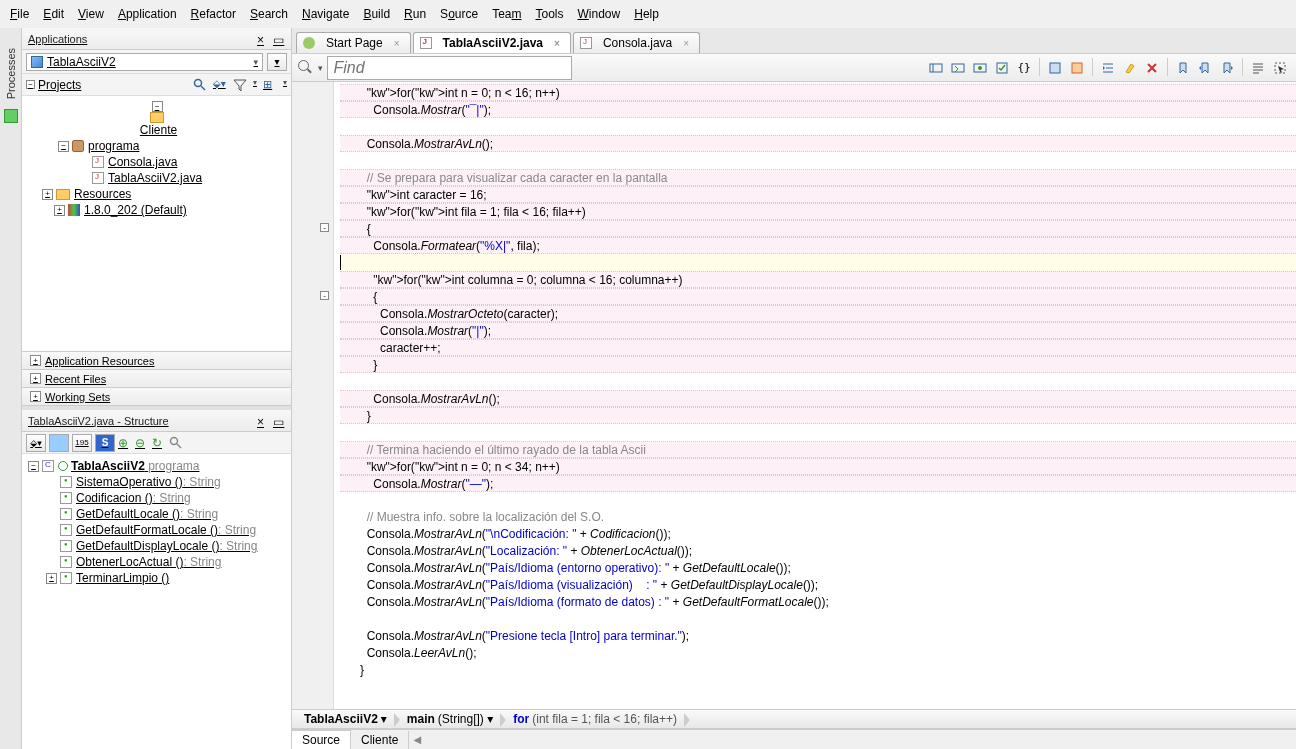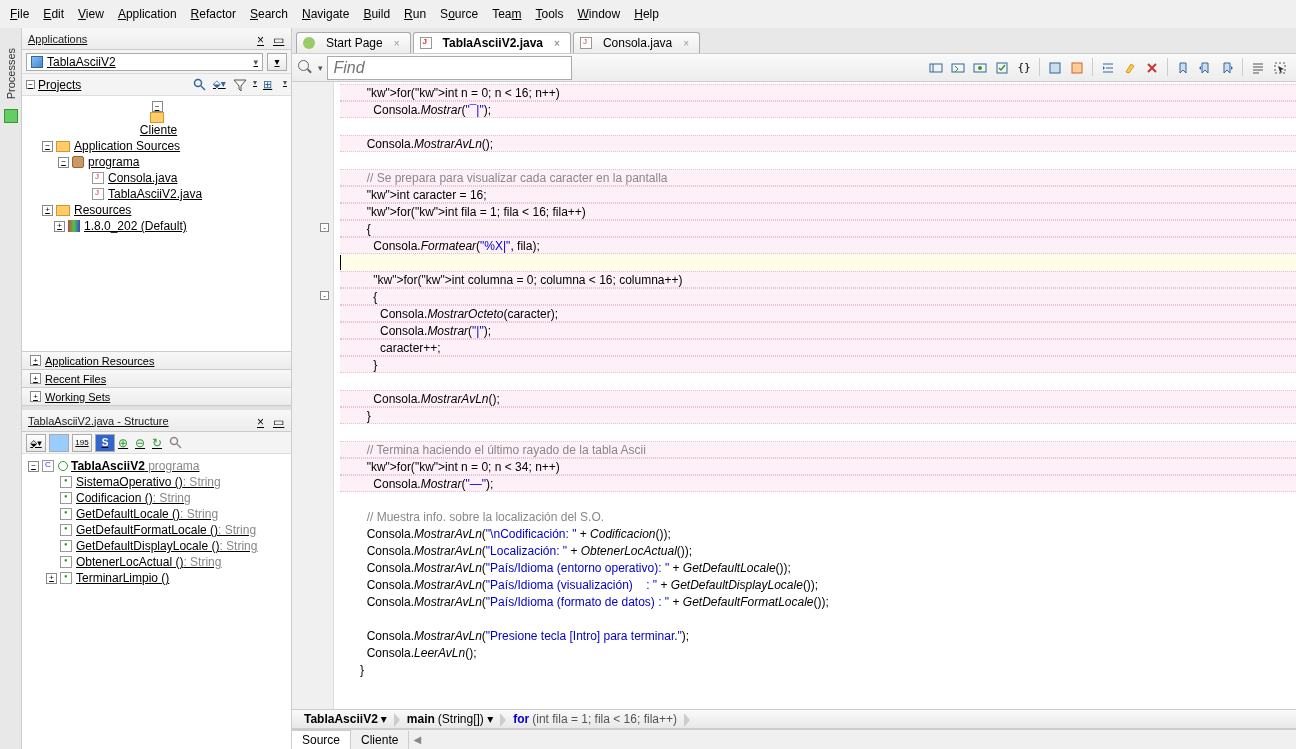--- a/index.html
+++ b/index.html
@@ -152,25 +152,20 @@
         <span class="toolbar-icon" style="font-size:11px;color:#369;">⊞</span>
         <span style="font-size:8px;color:#555;">▾</span>
       </span>
     </div>
     <div class="tree" style="max-height:255px;">
       <div class="tree-node" style="padding-left:4px;flex-direction:column;">
           <span class="tree-toggle tree-toggle-minus"></span>
           <span class="folder-icon"></span>
           <span>Cliente</span>
         </div>
-      <div class="tree-node" style="padding-left:20px;">
-          <span class="tree-toggle tree-toggle-minus"></span>
-          <span class="folder-icon"></span>
-          <span>Application Sources</span>
-        </div>
       <div class="tree-node" style="padding-left:36px;">
           <span class="tree-toggle tree-toggle-minus"></span>
           <span class="package-icon"></span>
           <span>programa</span>
         </div>
       <div class="tree-node" style="padding-left:56px;">
           <span class="tree-spacer"></span>
           <span class="java-icon"></span>
           <span>Consola.java</span>
         </div>

